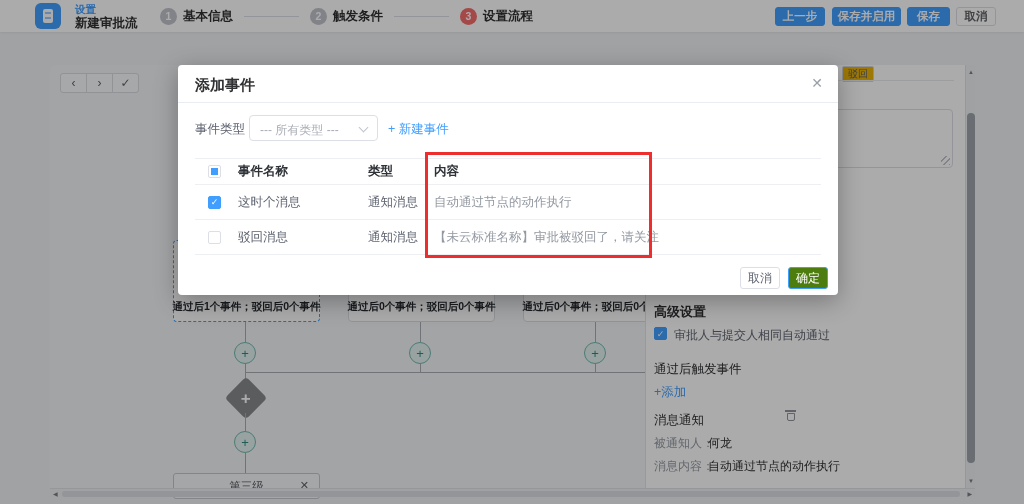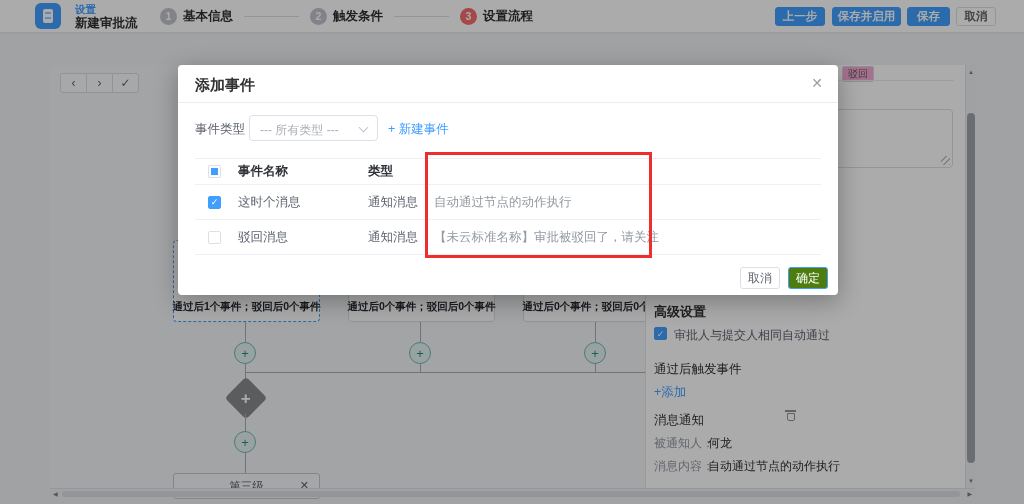--- a/index.html
+++ b/index.html
@@ -35,21 +35,21 @@
   .hline { position:absolute; height:1px; background:#a8adb3; }
   .plus-circle { position:absolute; width:22px; height:22px; border-radius:50%; background:#e3f2f0; border:1px solid #72b8b1; color:#2f8a82; font-size:13px; display:flex; align-items:center; justify-content:center; }
   .diamond { position:absolute; width:30px; height:30px; background:#87898c; border-radius:4px; transform:rotate(45deg); display:flex; align-items:center; justify-content:center; }
   .diamond span { transform:rotate(-45deg); color:#fff; font-size:17px; font-weight:bold; line-height:1; }
   .level-node { position:absolute; width:147px; height:26px; background:#f7f8f9; border:1px solid #c3c7cd; border-radius:3px; display:flex; align-items:center; justify-content:center; }
   .level-node .ln-label { font-size:11.5px; color:#5a5e66; }
   .level-node .ln-close { position:absolute; right:10px; top:5px; font-size:11px; color:#606266; cursor:pointer; }
 
   
   .panel { position:absolute; left:595px; top:0; width:320px; height:423px; background:#fff; border-left:1px solid #e2e5e9; z-index:5; }
-  .reject-chip { position:absolute; left:196px; top:1px; width:32px; height:16px; border:1px solid #d4d7dc; border-radius:2px; font-size:10px; color:#606266; display:flex; align-items:center; justify-content:center; background:#f9a8d4; }
+  .reject-chip { position:absolute; left:196px; top:1px; width:32px; height:16px; border:1px solid #d4d7dc; border-radius:2px; font-size:10px; color:#606266; display:flex; align-items:center; justify-content:center; background:#eab308; }
   .pdivider { position:absolute; left:8px; top:15px; width:300px; height:1px; background:#e9ebee; }
   .ptextarea { position:absolute; left:14px; top:44px; width:293px; height:59px; border:1px solid #dcdfe6; border-radius:4px; background:#fff; }
   .resize-grip { position:absolute; right:2px; bottom:2px; width:9px; height:9px; background:repeating-linear-gradient(135deg, transparent 0 3px, #c0c4cc 3px 4.5px); }
   .ptitle { position:absolute; font-size:13px; font-weight:bold; color:#303133; }
   .ptext { position:absolute; font-size:12.5px; color:#303133; }
   .pgray { position:absolute; font-size:12px; color:#949aa3; }
   .pvalue { position:absolute; font-size:12px; color:#303133; }
   .plink { position:absolute; font-size:12.5px; color:#409eff; cursor:pointer; }
   .cb { width:13px; height:13px; border:1px solid #dcdfe6; border-radius:2px; background:#fff; position:relative; }
   .cb.checked { background:#409eff; border-color:#409eff; color:#fff; font-size:9px; display:flex; align-items:center; justify-content:center; }
@@ -214,20 +214,21 @@
     <span class="sel-text">--- 所有类型 ---</span>
     <span class="caret"></span>
   </div>
   <div class="m-newevent">+ 新建事件</div>
 
   <div class="m-table">
     <div class="t-row t-head">
       <div class="cb indet t-cell-cb"></div>
       <div>事件名称</div>
       <div>类型</div>
+      <div>内容</div>
     </div>
     <div class="t-row t-body-row">
       <div class="cb checked t-cell-cb">✓</div>
       <div class="t-name">这时个消息</div>
       <div class="t-type">通知消息</div>
       <div class="t-content">自动通过节点的动作执行</div>
     </div>
     <div class="t-row t-body-row">
       <div class="cb t-cell-cb"></div>
       <div class="t-name">驳回消息</div>

